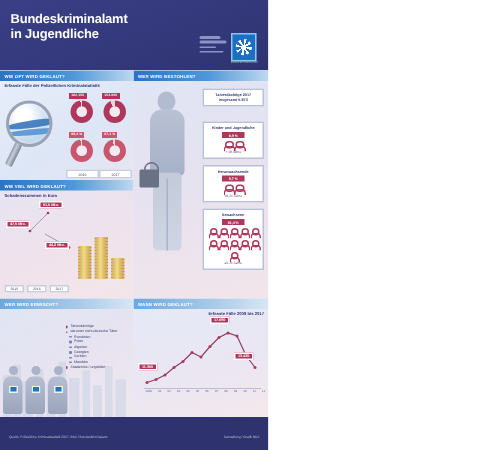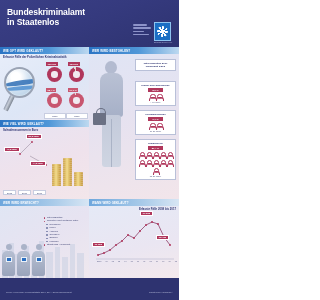--- a/index.html
+++ b/index.html
@@ -310,21 +310,21 @@
   }
 </style>
 </head>
 <body>
 
 <div id="poster">
 
   <div id="header">
     <div id="header-title">
       <div>Bundeskriminalamt</div>
-      <div>in Staatenlos</div>
+      <div>in Jugendliche</div>
     </div>
     <div id="logo-block">
       <div id="logo-lines">
         <i class="s1"></i>
           <i class="s2"></i>
           <i class="s3"></i>
           <i class="s4"></i>
       </div>
       <div id="logo-badge">
         <div class="star"></div>

